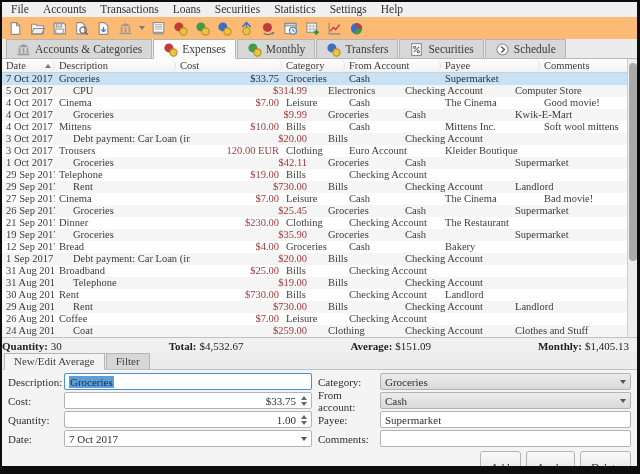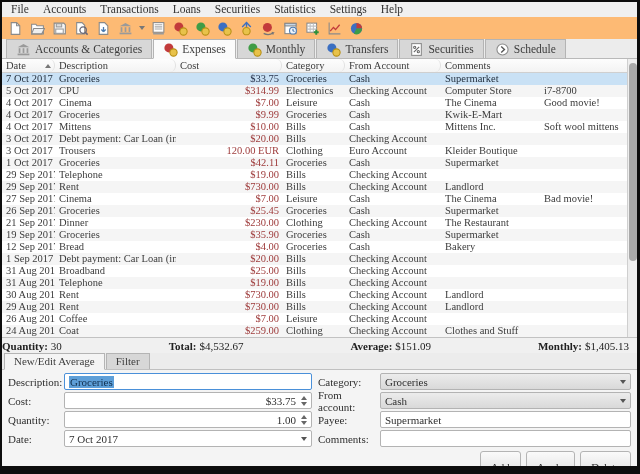--- a/index.html
+++ b/index.html
@@ -29,21 +29,21 @@
   
   .tablewrap{position:relative;flex:none;height:279px;background:#fff;border-bottom:1px solid #c2c2c2;}
   .gridrow{display:grid;grid-template-columns:53px 121px 106px 63px 96px 99px 1fr;}
   .thead{height:14px;background:linear-gradient(#fdfdfd,#f3f3f3);border-bottom:1px solid #cfcfcf;margin-right:10px;}
   .hc{font-size:10.5px;color:#3c3c3c;padding:0 0 0 4px;line-height:13px;border-right:1px solid #e2e2e2;
       display:flex;align-items:center;overflow:hidden;white-space:nowrap;border-radius:6px;}
   .hc:last-child{border-right:none;}
   .sort-caret{width:0;height:0;border-left:3.5px solid transparent;border-right:3.5px solid transparent;border-bottom:4px solid #777;margin-left:auto;margin-right:3px;}
   .tbody{height:264px;overflow:hidden;margin-right:10px;}
   .trow{height:12px;background:#fff;}
-  .trow.alt{background:#f5f5f5;}
+  .trow.alt{background:#f5f5f5;gap:14px;}
   .trow.sel{background:#c9e1f5;}
   .tc{font-size:10.5px;line-height:12px;padding-left:4px;white-space:nowrap;overflow:hidden;color:#3c3c3c;}
   .tc.c2{text-align:right;padding-right:3px;color:#9e3b3b;}
   .trow.sel .tc{color:#23303f;}
   .trow.sel .tc.c2{color:#26324b;}
   
   .vscroll{position:absolute;top:0;right:0;bottom:0;width:10px;background:#eeeeee;border-left:1px solid #cfcfcf;}
   .vthumb{position:absolute;top:4px;left:1px;width:8px;height:198px;background:#a9a9a9;border-radius:4px;}
   
   .statusline{height:15px;display:flex;align-items:center;justify-content:space-between;gap:10px;padding-right:8px;font-size:11px;flex:none;background:#f0f0f0;}
@@ -274,20 +274,23 @@
         <div class="hc">
           <span>Cost</span>
         </div>
         <div class="hc">
           <span>Category</span>
         </div>
         <div class="hc">
           <span>From Account</span>
         </div>
         <div class="hc">
+          <span>Payee</span>
+        </div>
+        <div class="hc">
           <span>Comments</span>
         </div>
       </div>
     <div class="tbody">
         <div class="trow gridrow sel">
           <div class="tc c0">7 Oct 2017</div>
           <div class="tc c1">Groceries</div>
           <div class="tc c2">$33.75</div>
           <div class="tc c3">Groceries</div>
           <div class="tc c4">Cash</div>

